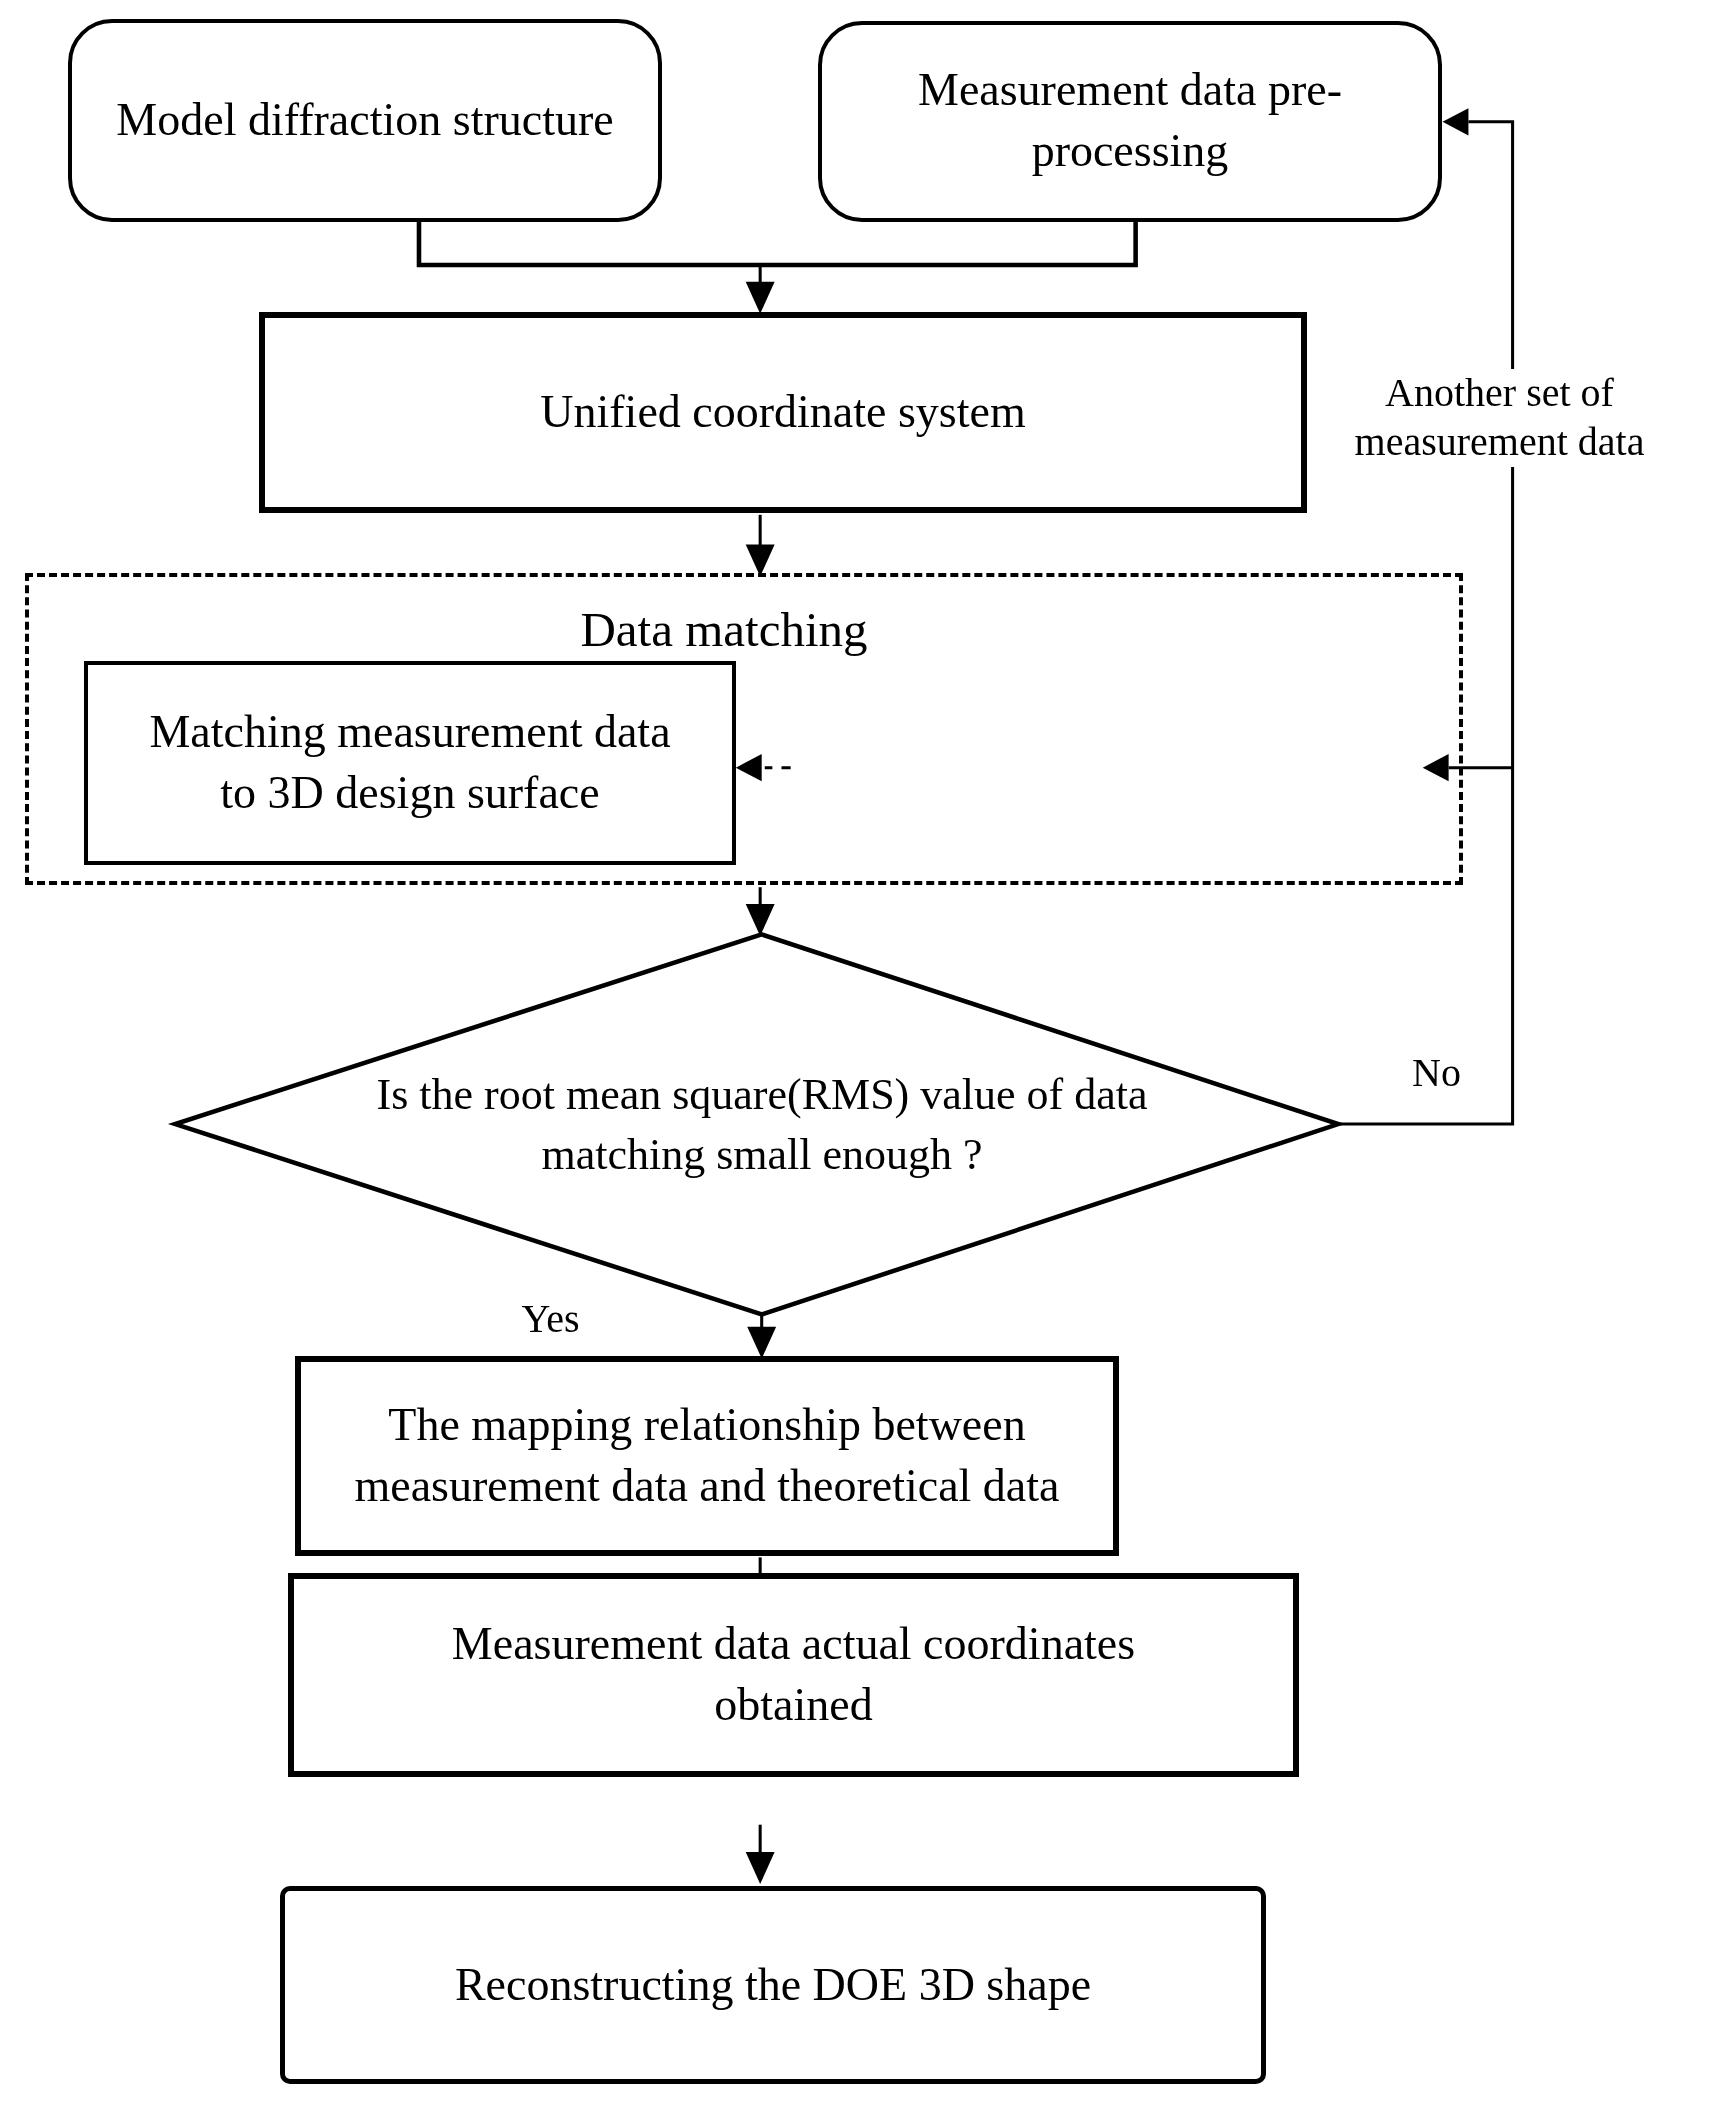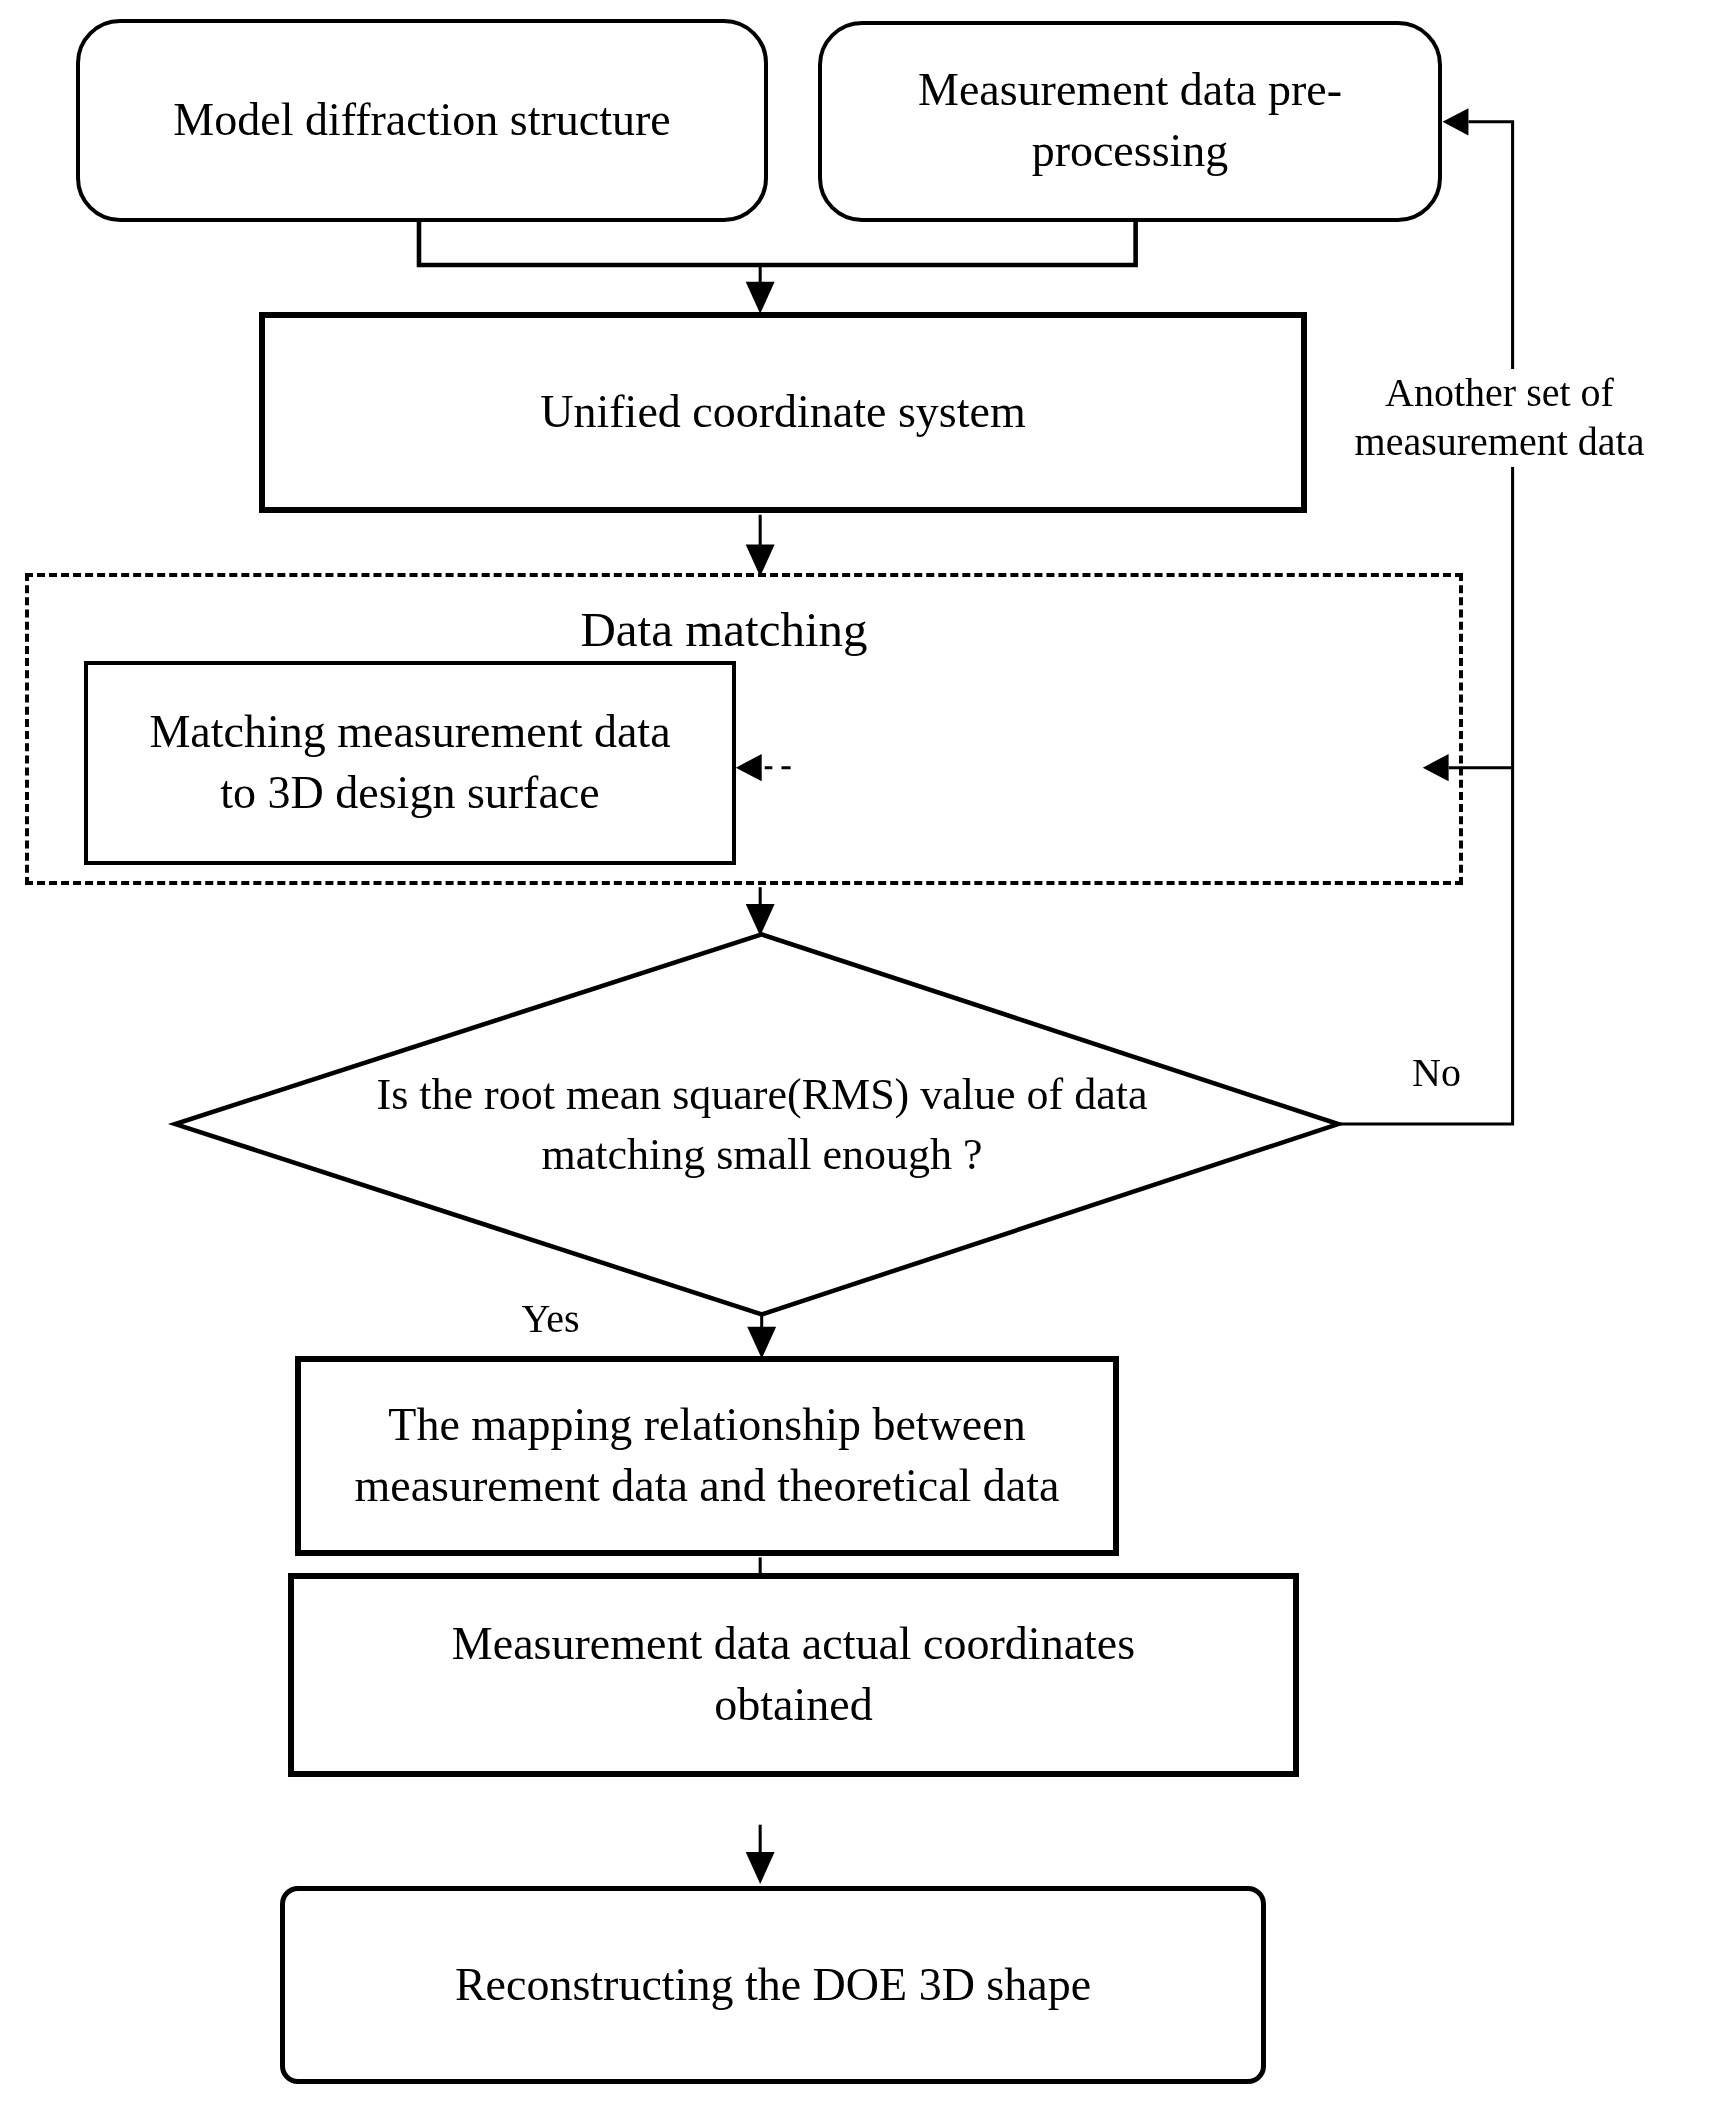--- a/index.html
+++ b/index.html
@@ -117,21 +117,21 @@
     </g>
 
     <g>
       <path d="M1757,1476 H1986 V160 H1928" fill="none" stroke="#000000" stroke-width="4"></path>
       <polygon points="1894,160 1928,142 1928,178" fill="#000000"></polygon>
     </g>
 
     <polygon points="1000,1227 1757,1476 1000,1726 230,1476" fill="#ffffff" stroke="#000000" stroke-width="6"></polygon>
   </svg>
 
-  <div class="node rounded" style="left:76px; top:19px; width:692px; height:203px;">Model diffraction structure</div>
+  <div class="node rounded" style="left:68px; top:19px; width:594px; height:203px;">Model diffraction structure</div>
 
   <div class="node rounded" style="left:818px; top:20.6px; width:624px; height:201px;">Measurement data pre-
 processing</div>
 
   <div class="node thick" style="left:234px; top:312px; width:1048px; height:201px;">Unified coordinate system</div>
 
   <div class="dashed-container" style="left:25px; top:573px; width:1438px; height:312px;"></div>
 
   <div id="lbl-data-matching" class="float-label" style="left:305px; top:600px; width:838px;">Data matching</div>
 
@@ -148,16 +148,16 @@
 
   <div class="float-label" id="lbl-another" style="left:1307px; top:369px; width:385px;">Another set of
 measurement data</div>
 
   <div class="node thick" style="left:270px; top:1356px; width:824px; height:200px;">The mapping relationship between
 measurement data and theoretical data</div>
 
   <div class="node thick" style="left:263px; top:1573px; width:1011px; height:204px;">Measurement data actual coordinates
 obtained</div>
 
-  <div class="node rounded" style="left:280px; top:1886px; width:986px; height:198px; border-width:5.3px; border-radius:18px;">Reconstructing the DOE 3D shape</div>
+  <div class="node rounded" style="left:280px; top:1886px; width:986px; height:198px; border-width:5.3px; border-radius:10px;">Reconstructing the DOE 3D shape</div>
 
 </div>
 
 
 </body></html>

